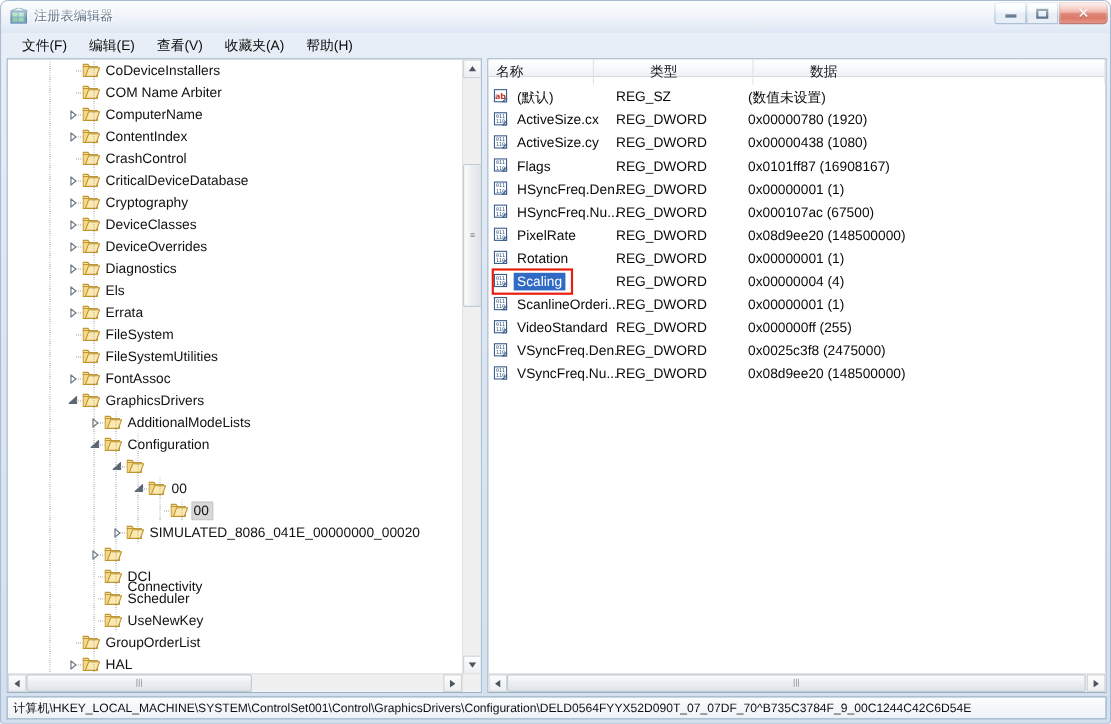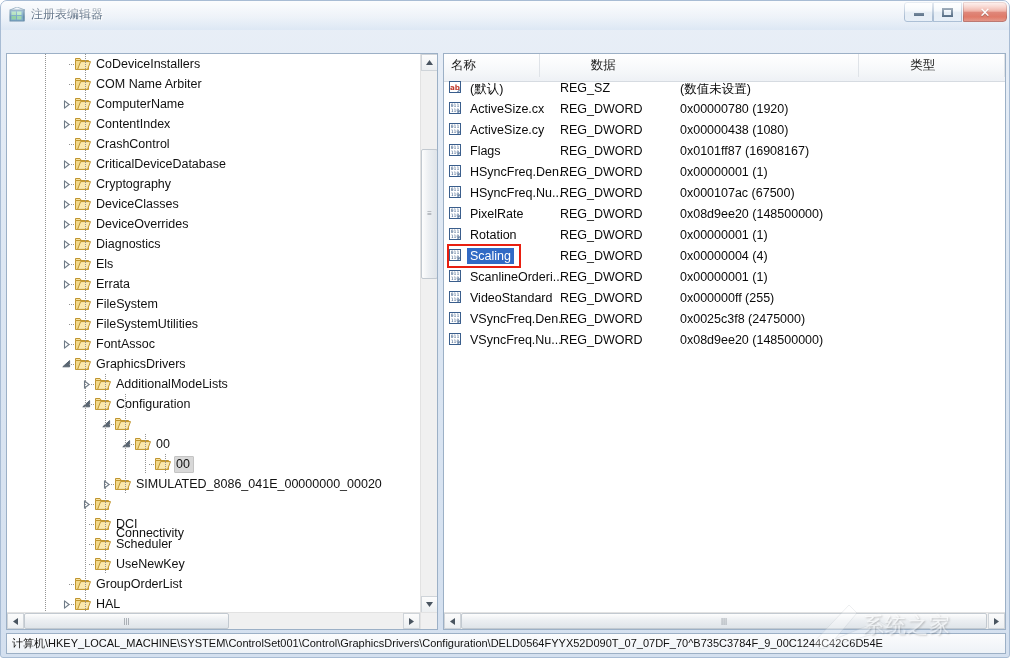--- a/index.html
+++ b/index.html
@@ -145,21 +145,21 @@
 
   
   #value-pane {
     position: relative;
     width: 563px; height: 577px;
     background: #ffffff;
     border: 1px solid #9cb0c6;
     overflow: hidden;
   }
   #col-header {
-    position: absolute; left: 0; top: 0; width: 561px; height: 28px;
+    position: absolute; left: 0; top: 0; width: 561px; height: 16px;
     background: linear-gradient(to bottom, #ffffff 0%, #f6f8fa 60%, #eef1f5 100%);
     border-bottom: 1px solid #d6dbe1;
     display: flex;
     gap: 44px;
   }
   .col-h {
     position: relative;
     height: 23px;
     display: flex; align-items: center;
     padding-left: 7px;
@@ -301,20 +301,27 @@
       <div class="cap-glyph">
           <div class="max-sq"></div>
         </div>
     </div>
     <div class="caption-btn" id="btn-close">
       <div class="cap-glyph">✕</div>
     </div>
   </div>
   <div id="glass-sheen"></div>
 
+  <div id="menubar">
+      <div class="menu-item">文件(F)</div>
+      <div class="menu-item">编辑(E)</div>
+      <div class="menu-item">查看(V)</div>
+      <div class="menu-item">收藏夹(A)</div>
+      <div class="menu-item">帮助(H)</div>
+    </div>
 
   <div id="client">
 
     <div id="tree-pane">
       <div id="tree-viewport">
         <div id="tree-inner">
             <div class="tree-row">
               <div class="stub" style="left: 62px; width: 6px;"></div>
               <div class="folder-ico" style="left: 68px; top: 3px;"><svg width="16" height="14" viewBox="0 0 16 14">
                   <path d="M0.5 3.5 L0.5 12.5 L13.5 12.5 L13.5 3.5 Z" fill="#f3d98a" stroke="#c0952f" stroke-width="1"></path>
@@ -696,22 +703,22 @@
         </div>
       </div>
       <div id="tree-corner"></div>
     </div>
 
     <div id="splitter"></div>
 
     <div id="value-pane">
       <div id="col-header">
           <div class="col-h" style="width: 113px;">名称</div>
+          <div class="col-h" style="width: 120px;">类型</div>
           <div class="col-h" style="width: 328px;">数据</div>
-          <div class="col-h" style="width: 120px;">类型</div>
         </div>
       <div id="value-list">
           <div class="val-row">
             <div class="val-icon"><svg width="16" height="16" viewBox="0 0 16 16">
                 <rect x="1.5" y="1.5" width="11" height="11" fill="#ffffff" stroke="#3a5e8c" stroke-width="1"></rect>
                 <path d="M12.5 12.5 L12.5 9 L9 12.5 Z" fill="#dfe7f0" stroke="#3a5e8c" stroke-width="1"></path>
                 <text x="7" y="9.6" font-family="DejaVu Sans, sans-serif" font-size="7.2" font-weight="bold" fill="#c0392b" text-anchor="middle">ab</text>
               </svg></div>
             <span class="val-name">(默认)</span>
             <span class="val-type">REG_SZ</span>
@@ -868,21 +875,14 @@
       </div>
     </div>
   </div>
 
   <div id="statusbar">
     <div id="status-text">计算机\HKEY_LOCAL_MACHINE\SYSTEM\ControlSet001\Control\GraphicsDrivers\Configuration\DELD0564FYYX52D090T_07_07DF_70^B735C3784F_9_00C1244C42C6D54E</div>
   </div>
 
   <div id="annot-box" style="border-color: rgb(232, 31, 16);"></div>
 
-  <div id="watermark">
-    <svg width="200" height="56" viewBox="0 0 200 56" style="position:absolute;left:0;top:0;">
-      <path d="M8 44 L44 6 L52 14 L30 40 L74 22 L86 30 L16 50 Z" fill="#ffffff" opacity=".75"></path>
-      <path d="M8 44 L44 6 L52 14 L30 40 L74 22 L86 30 L16 50 Z" fill="none" stroke="#b9c0c7" stroke-width="1" opacity=".6"></path>
-    </svg>
-    <div class="wm-text">系统之家</div>
-  </div>
 
 </div>
 
 </body></html>

